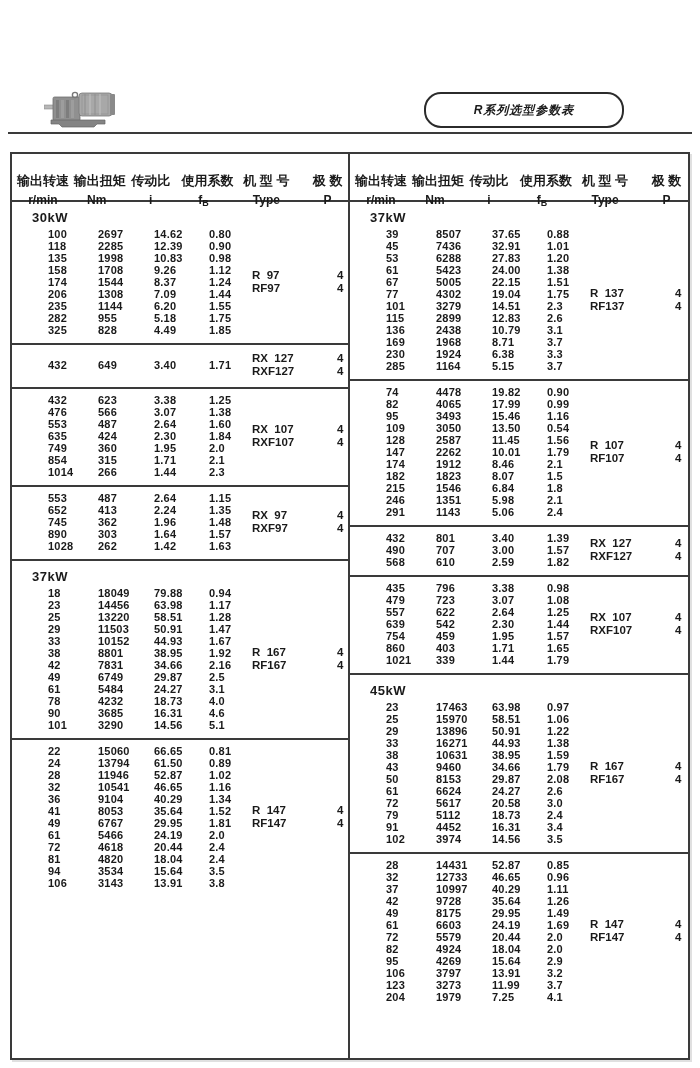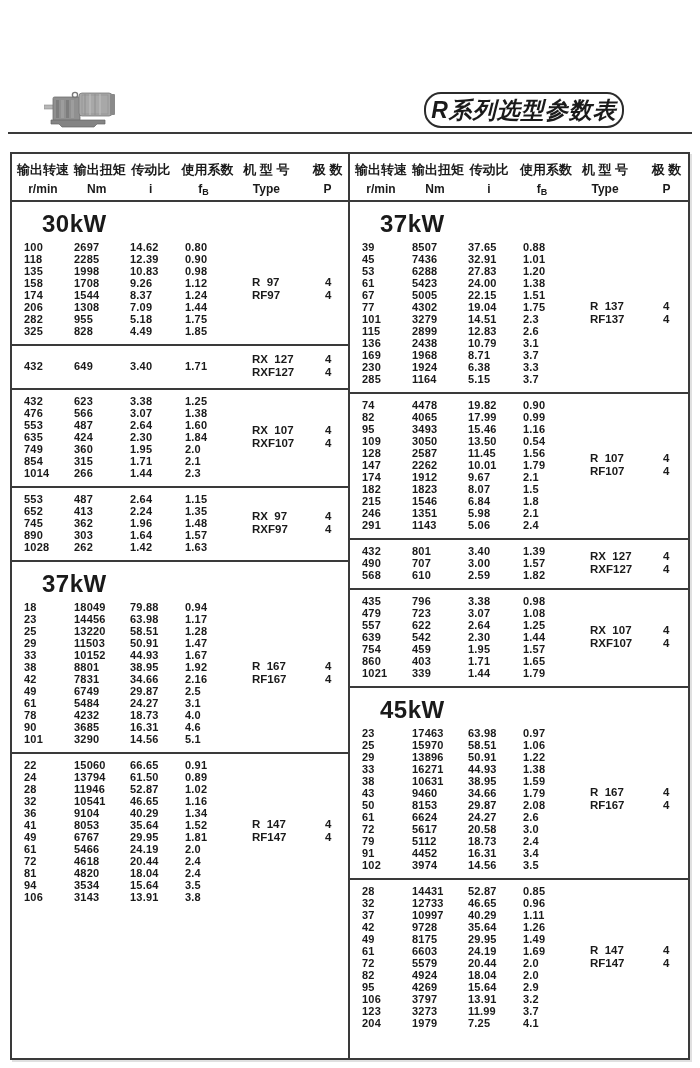--- a/index.html
+++ b/index.html
@@ -4,49 +4,49 @@
 <style>
   html,body{margin:0;padding:0;background:#fafafa;}
   #page{position:relative;width:700px;height:1068px;background:#ffffff;
         font-family:"Liberation Sans","DejaVu Sans",sans-serif;color:#1a1a1a;overflow:hidden;}
 
   
   #motor{position:absolute;left:44px;top:84px;width:80px;height:46px;}
   #top-rule{position:absolute;left:8px;top:132px;width:684px;height:2px;background:#3a3a3a;}
   #badge{position:absolute;left:424px;top:92px;width:196px;height:32px;
          border:2px solid #2b2b2b;border-radius:17px;display:flex;align-items:center;justify-content:center;}
-  #badge .t{font-size:23px;font-weight:bold;font-style:italic;letter-spacing:1px;white-space:nowrap;}
+  #badge .t{font-size:12px;font-weight:bold;font-style:italic;letter-spacing:1px;white-space:nowrap;}
 
   
   #ptable{position:absolute;left:10px;top:152px;width:680px;height:908px;
           border:2px solid #3a3a3a;box-sizing:border-box;background:#fff;
           box-shadow:2px 2px 0 rgba(0,0,0,0.12);}
   .thead{display:flex;height:48px;border-bottom:2px solid #3a3a3a;box-sizing:border-box;}
-  .thead-half{width:338px;box-sizing:border-box;display:flex;padding-top:7px;}
+  .thead-half{width:338px;box-sizing:border-box;display:flex;padding-top:18px;}
   .thead-half.left{border-right:2px solid #3a3a3a;}
   .hcol{text-align:center;white-space:nowrap;}
   .hcol .cn{font-size:13px;font-weight:bold;}
   .hcol .unit{font-size:12px;font-weight:bold;margin-top:3px;}
   .hcol .unit .sub{font-size:9px;vertical-align:-2px;}
   .w1{width:62px}.w2{width:46px}.w3{width:62px}.w4{width:44px}.w5{width:82px}.w6{width:41px}
 
   .tbody{display:flex;height:856px;}
   .col{width:338px;box-sizing:border-box;display:flex;flex-direction:column;}
   .col.left{border-right:2px solid #3a3a3a;}
   .block{padding:5px 0 7px;box-sizing:border-box;}
   .block:not(:last-child){border-bottom:2px solid #3a3a3a;}
   .col .block:last-child{flex:1;}
-  .power{font-size:24px;font-weight:bold;margin:3px 0 3px 30px;letter-spacing:0.5px;}
+  .power{font-size:13px;font-weight:bold;margin:3px 0 3px 20px;letter-spacing:0.5px;}
   .body{position:relative;}
   .body.tall{min-height:30px;display:flex;align-items:center;}
-  .rows{margin-left:12px;}
+  .rows{margin-left:36px;}
   .row{display:grid;grid-template-columns:50px 56px 55px 55px;height:12px;}
   .cell{font-size:11px;font-weight:bold;line-height:12px;letter-spacing:0.2px;}
   .typebox{position:absolute;left:240px;top:50%;transform:translateY(-50%);
-           display:grid;grid-template-columns:73px auto;column-gap:0;}
+           display:grid;grid-template-columns:73px auto;column-gap:12px;}
   .type{font-size:11.5px;font-weight:bold;line-height:13px;white-space:pre;}
   .pole{font-size:11.5px;font-weight:bold;line-height:13px;}
 </style>
 </head>
 <body>
 
 <div id="page">
 
   <svg id="motor" viewBox="0 0 80 46" aria-hidden="true">
     <rect x="0" y="21" width="11" height="4" fill="#b7b7b7" stroke="#8a8a8a" stroke-width="0.6"></rect>
@@ -163,20 +163,26 @@
                   <span class="cell">8.37</span>
                   <span class="cell">1.24</span>
                 </div>
                 <div class="row">
                   <span class="cell">206</span>
                   <span class="cell">1308</span>
                   <span class="cell">7.09</span>
                   <span class="cell">1.44</span>
                 </div>
                 <div class="row">
+                  <span class="cell">235</span>
+                  <span class="cell">1144</span>
+                  <span class="cell">6.20</span>
+                  <span class="cell">1.55</span>
+                </div>
+                <div class="row">
                   <span class="cell">282</span>
                   <span class="cell">955</span>
                   <span class="cell">5.18</span>
                   <span class="cell">1.75</span>
                 </div>
                 <div class="row">
                   <span class="cell">325</span>
                   <span class="cell">828</span>
                   <span class="cell">4.49</span>
                   <span class="cell">1.85</span>
@@ -389,21 +395,21 @@
               </div>
             </div>
           </div>
           <div class="block">
             <div class="body">
               <div class="rows">
                 <div class="row">
                   <span class="cell">22</span>
                   <span class="cell">15060</span>
                   <span class="cell">66.65</span>
-                  <span class="cell">0.91</span>
+                  <span class="cell">0.81</span>
                 </div>
                 <div class="row">
                   <span class="cell">24</span>
                   <span class="cell">13794</span>
                   <span class="cell">61.50</span>
                   <span class="cell">0.89</span>
                 </div>
                 <div class="row">
                   <span class="cell">28</span>
                   <span class="cell">11946</span>
@@ -595,21 +601,21 @@
                 </div>
                 <div class="row">
                   <span class="cell">147</span>
                   <span class="cell">2262</span>
                   <span class="cell">10.01</span>
                   <span class="cell">1.79</span>
                 </div>
                 <div class="row">
                   <span class="cell">174</span>
                   <span class="cell">1912</span>
-                  <span class="cell">9.67</span>
+                  <span class="cell">8.46</span>
                   <span class="cell">2.1</span>
                 </div>
                 <div class="row">
                   <span class="cell">182</span>
                   <span class="cell">1823</span>
                   <span class="cell">8.07</span>
                   <span class="cell">1.5</span>
                 </div>
                 <div class="row">
                   <span class="cell">215</span>

